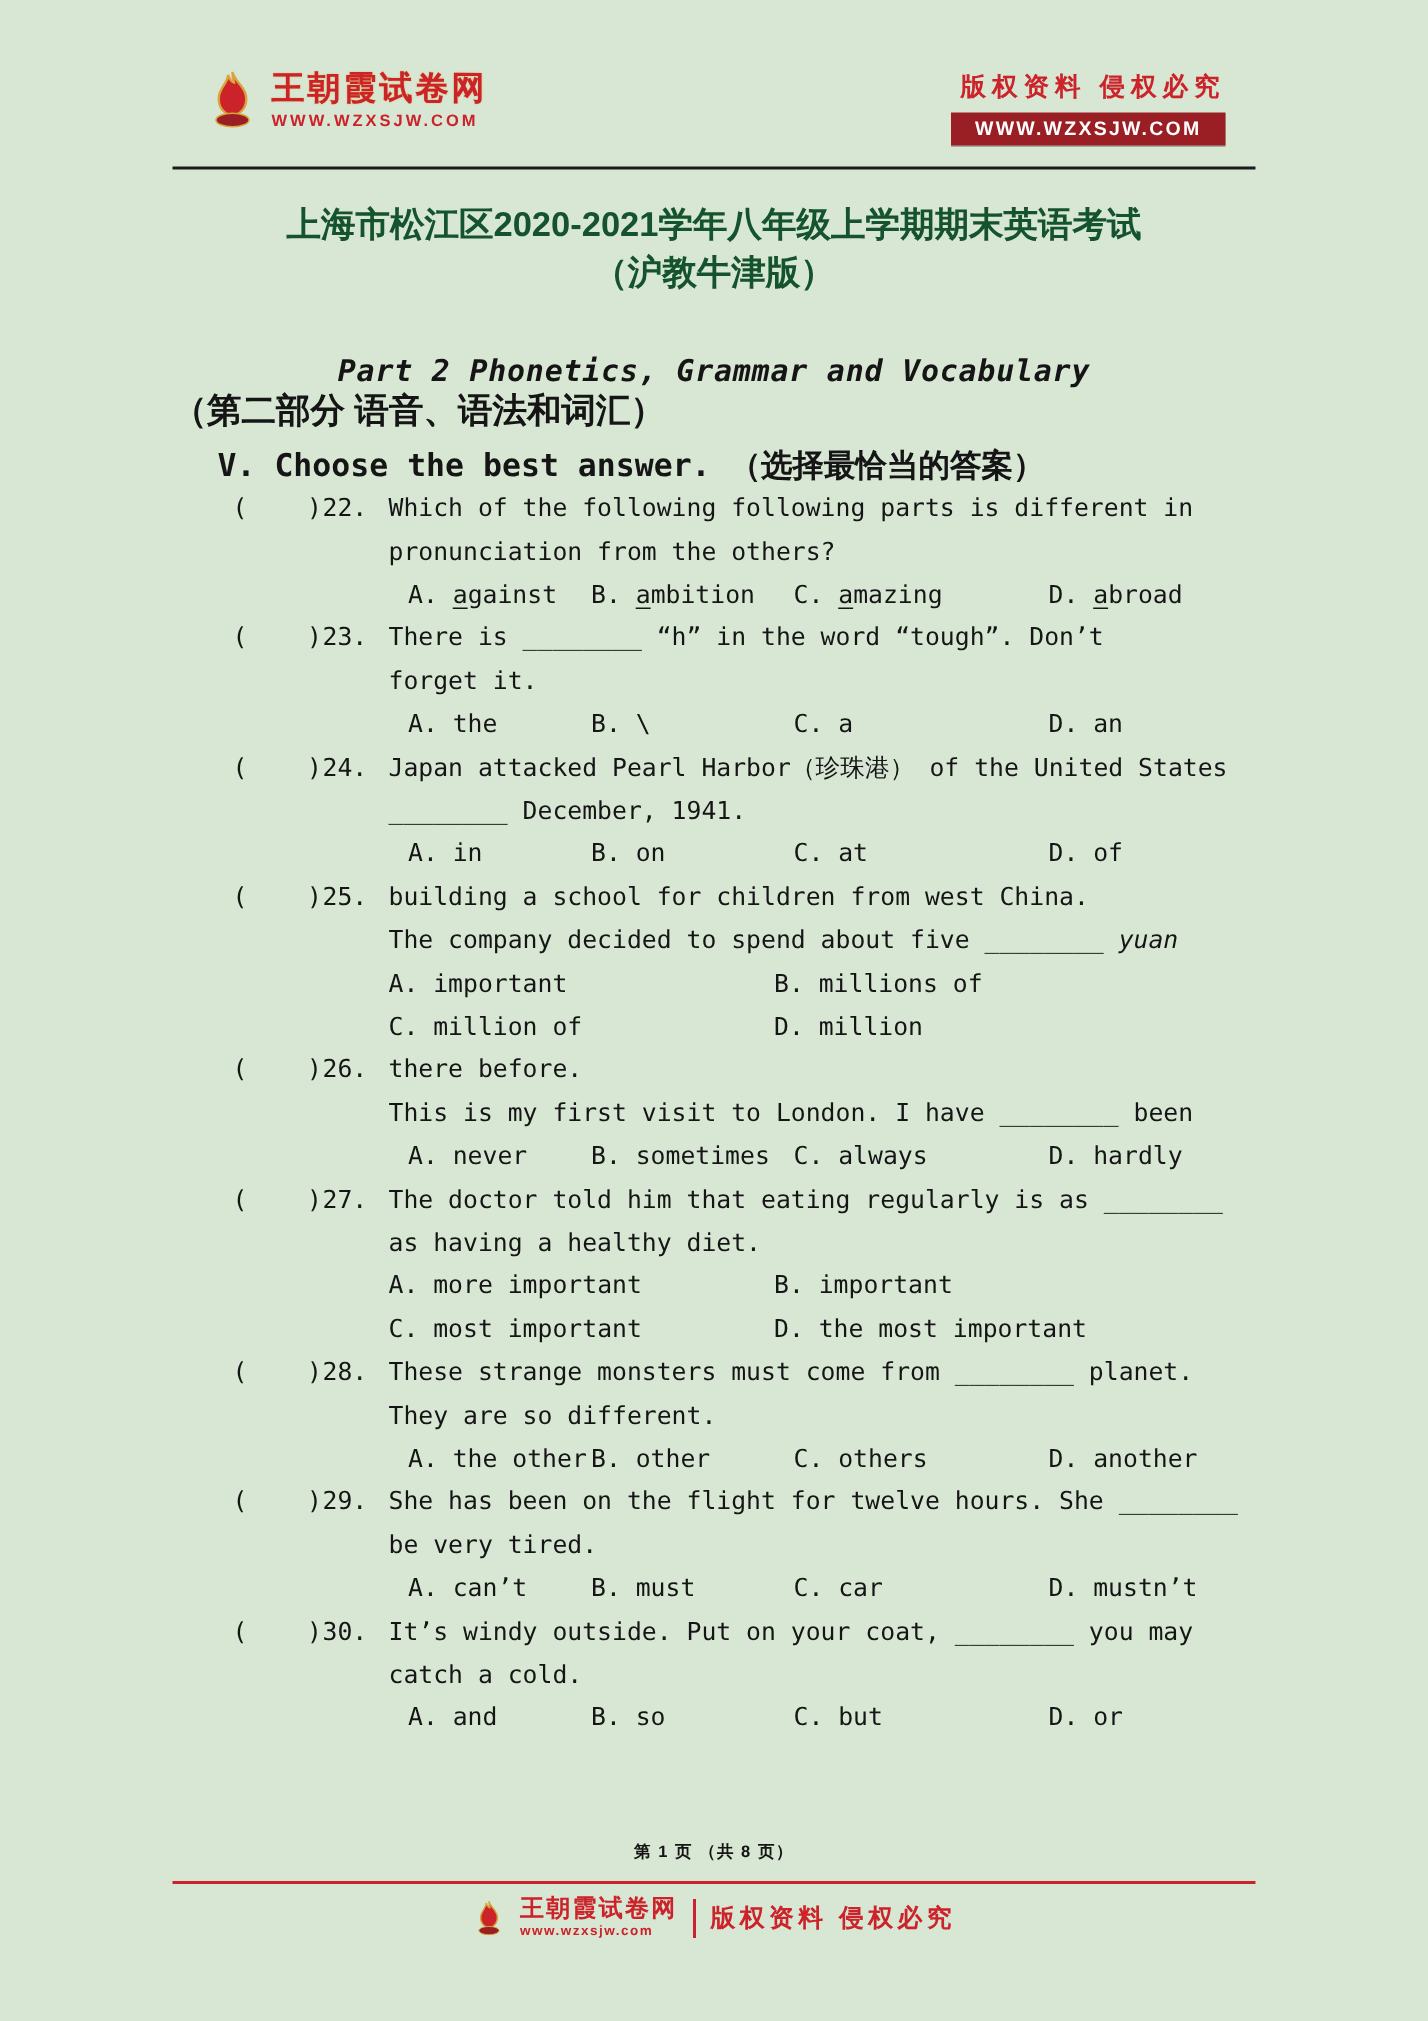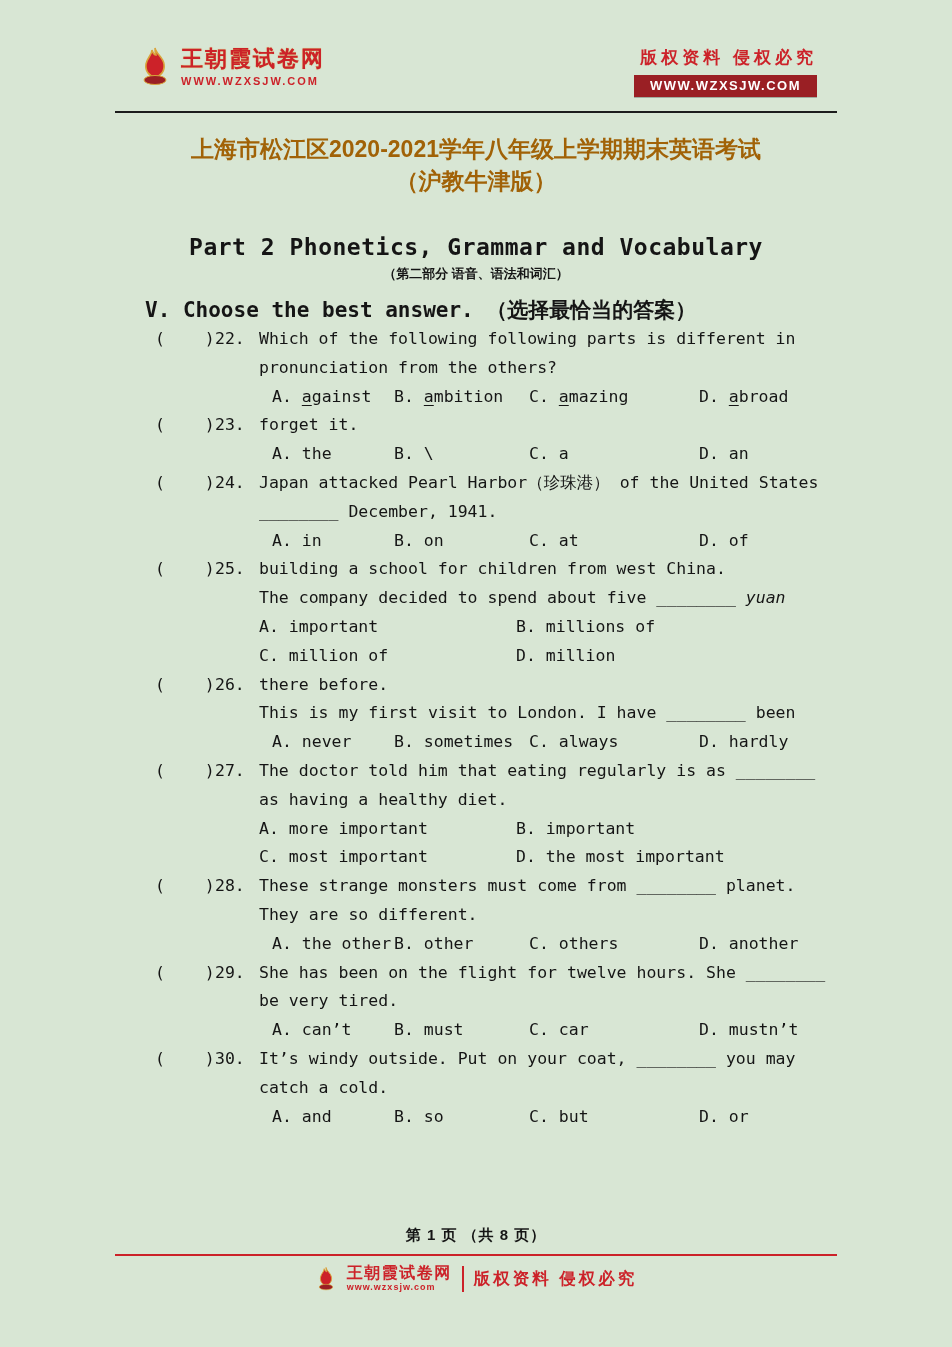--- a/index.html
+++ b/index.html
@@ -51,30 +51,30 @@
     font-size:13px;letter-spacing:1.5px;
     padding:3px 16px 4px 16px;
     box-shadow:0 1px 0 rgba(0,0,0,.25);
   }
   .rule{border:none;border-top:2px solid #1c1c1c;margin-top:14px;}
 
   
   .title-block{
     margin-top:20px;text-align:center;
     font-family:"Liberation Sans","DejaVu Sans",sans-serif;
-    font-weight:bold;font-size:23px;line-height:32px;color:#a16207;
+    font-weight:bold;font-size:23px;line-height:32px;color:#14532d;
   }
 
   
   .part-heading{
     margin-top:38px;text-align:center;
-    font-weight:bold;font-size:23px;line-height:25px;letter-spacing:.5px;
+    font-weight:bold;font-size:20px;line-height:25px;letter-spacing:.5px;font-style:italic;
   }
   .part-subtitle{
-    text-align:center;font-weight:bold;font-size:13px;line-height:27px;
+    text-align:left;font-weight:bold;font-size:23px;line-height:27px;
     font-family:"Liberation Sans","DejaVu Sans",sans-serif;
   }
   .instruction{
     margin-top:9px;padding-left:30px;
     font-weight:bold;font-size:21px;line-height:29px;
   }
 
   
   #questions{padding-left:40px;font-size:16.5px;}
   .question{display:flex;align-items:flex-start;}
@@ -87,21 +87,21 @@
   .opt-row.c4 .opt:nth-child(1){width:122px;margin-left:13px;}
   .opt-row.c4 .opt:nth-child(2){width:135px;}
   .opt-row.c4 .opt:nth-child(3){width:170px;}
   .opt-row.c2 .opt:nth-child(1){width:257px;}
   .u{text-decoration:underline;text-underline-offset:3px;}
   .i{font-style:italic;}
 
   
   .page-footer{position:absolute;left:115px;top:1222px;width:722px;}
   .page-info{
-    text-align:center;font-weight:bold;font-size:15px;line-height:26px;
+    text-align:center;font-weight:bold;font-size:11px;line-height:26px;
     font-family:"Liberation Sans","DejaVu Sans",sans-serif;letter-spacing:1px;
   }
   .red-rule{border:none;border-top:2px solid var(--red);margin-top:6px;}
   .footer-brand{
     margin-top:8px;display:flex;justify-content:center;align-items:center;gap:10px;
     font-family:"Liberation Sans","DejaVu Sans",sans-serif;
   }
   .fb-left{display:flex;flex-direction:column;align-items:flex-start;}
   .fb-name{font-size:16px;font-weight:bold;color:var(--red);letter-spacing:1.5px;line-height:18px;}
   .fb-url{font-size:9px;font-weight:bold;color:var(--red);letter-spacing:1px;line-height:11px;}
@@ -156,20 +156,21 @@
               <span class="opt"><span class="opt-label">B. </span><span class="u">a</span><span>mbition</span></span>
               <span class="opt"><span class="opt-label">C. </span><span class="u">a</span><span>mazing</span></span>
               <span class="opt"><span class="opt-label">D. </span><span class="u">a</span><span>broad</span></span>
             </div>
           </div>
         </div>
         <div class="question">
           <span class="q-paren">(    )</span>
           <span class="q-num">23.</span>
           <div class="q-body">
+            <div class="q-line"><span>There is ________ “h” in the word “tough”. Don’t</span></div>
             <div class="q-line"><span>forget it.</span></div>
             <div class="opt-row c4">
               <span class="opt"><span class="opt-label">A. </span><span>the</span></span>
               <span class="opt"><span class="opt-label">B. </span><span>\</span></span>
               <span class="opt"><span class="opt-label">C. </span><span>a</span></span>
               <span class="opt"><span class="opt-label">D. </span><span>an</span></span>
             </div>
           </div>
         </div>
         <div class="question">

